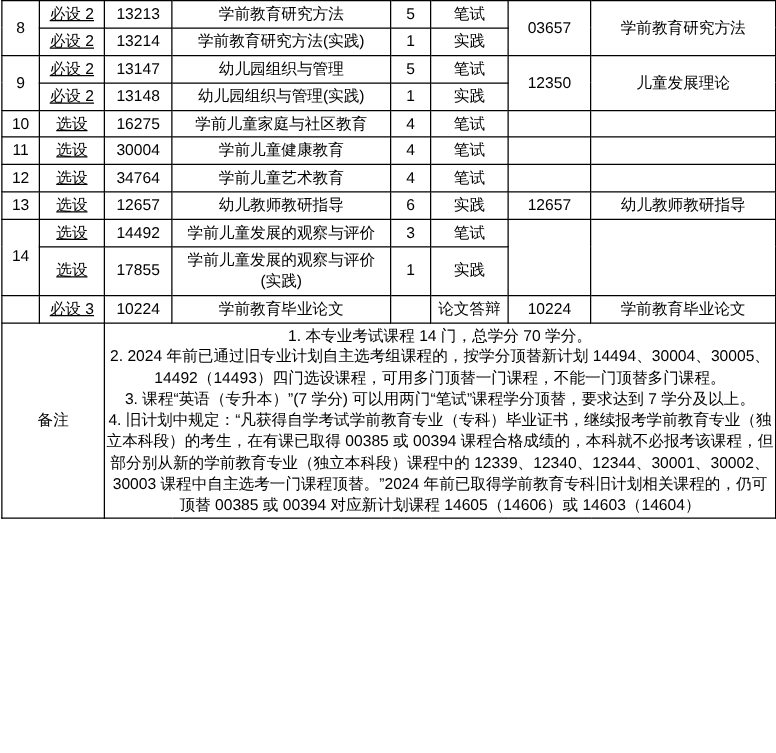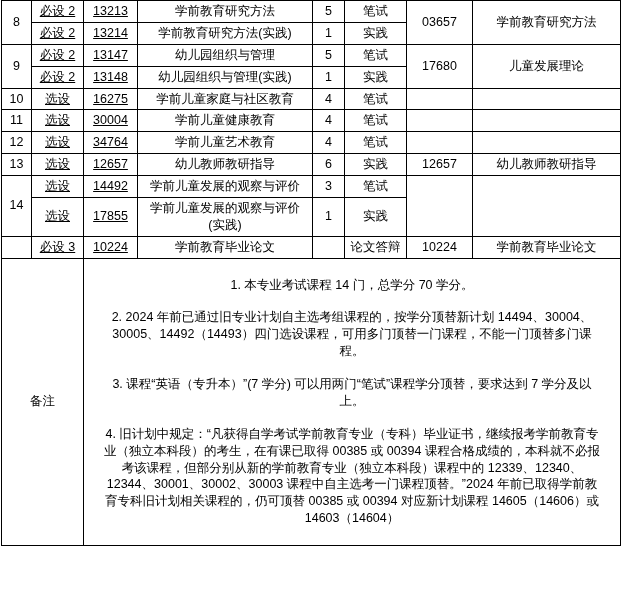--- a/index.html
+++ b/index.html
@@ -29,21 +29,21 @@
     border: 1px solid #000000;
     font-size: 12.5px;
     text-align: center;
     vertical-align: middle;
     padding: 2px 1px;
     line-height: 1.35;
     font-family: "Liberation Sans", sans-serif;
   }
   .col-no      { width: 30px; }
   .col-type    { width: 52px; text-decoration: underline; }
-  .col-code    { width: 54px; text-decoration: underline; }
+  .col-code    { width: 54px; }
   .col-name    { width: 175px; }
   .col-credit  { width: 32px; }
   .col-exam    { width: 62px; }
   .col-newcode { width: 66px; }
   .col-newname { width: 148px; }
 
   td.name-cell {
     font-size: 12.5px;
   }
   .remark-label {
@@ -53,21 +53,21 @@
     font-size: 13px;
   }
   .remark-body {
     text-align: left;
     vertical-align: top;
     padding: 4px 6px 6px 6px;
     font-size: 12.8px;
     line-height: 1.55;
   }
   .remark-body p {
-    margin: 16px;
+    margin: 0;
     text-indent: 0;
   }
   .two-line {
     line-height: 1.25;
   }
 </style>
 </head>
 <body>
 
 <div class="page">
@@ -104,21 +104,21 @@
         <td class="col-exam">实践</td>
       </tr>
 
       <tr>
         <td class="col-no" rowspan="2">9</td>
         <td class="col-type">必设 2</td>
         <td class="col-code">13147</td>
         <td class="col-name name-cell">幼儿园组织与管理</td>
         <td class="col-credit">5</td>
         <td class="col-exam">笔试</td>
-        <td class="col-newcode" rowspan="2">17680</td>
+        <td class="col-newcode" rowspan="2">12350</td>
         <td class="col-newname" rowspan="2">儿童发展理论</td>
       </tr>
 
       <tr>
         <td class="col-type">必设 2</td>
         <td class="col-code">13148</td>
         <td class="col-name name-cell">幼儿园组织与管理(实践)</td>
         <td class="col-credit">1</td>
         <td class="col-exam">实践</td>
       </tr>

